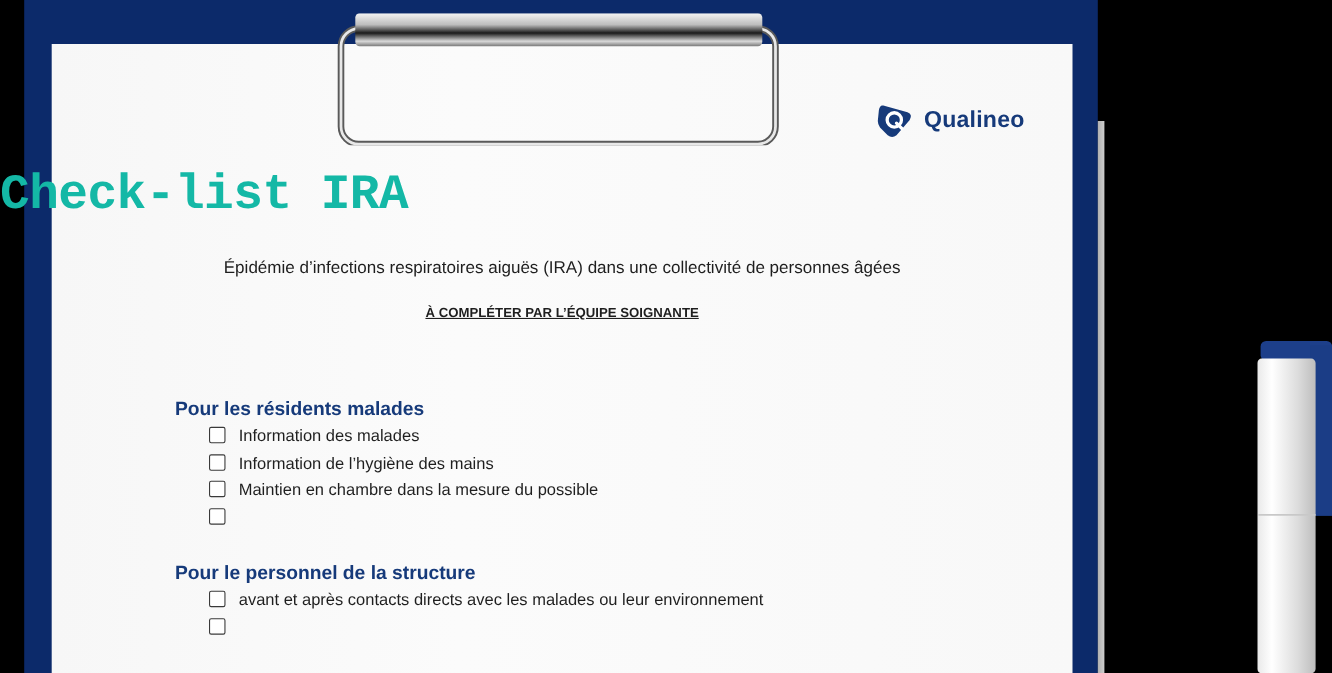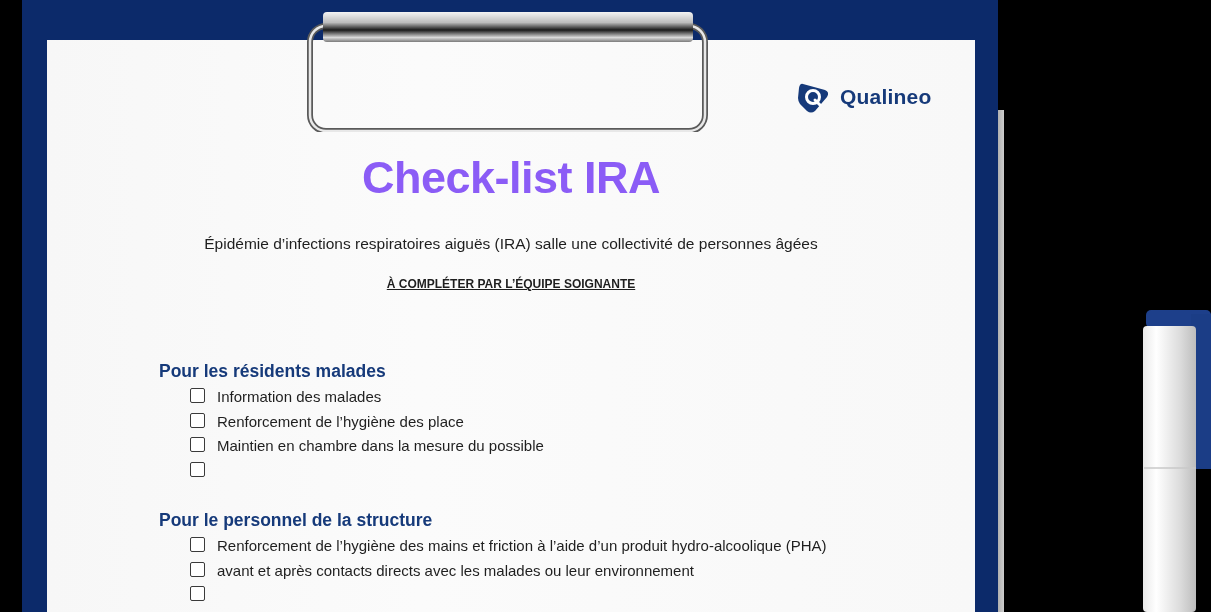--- a/index.html
+++ b/index.html
@@ -18,28 +18,28 @@
   }
   .paper-edge {
     position:absolute; left:998px; top:110px; width:6px; height:502px;
     background:linear-gradient(90deg,#cfcfcf,#f2f2f2);
     opacity:.85;
   }
   .clip {
     position:absolute; left:305px; top:12px; width:405px; height:120px;
   }
   .logo {
-    position:absolute; left:797px; top:80px; display:flex; align-items:center; gap:9px;
+    position:absolute; left:797px; top:92px; display:flex; align-items:center; gap:9px;
   }
   .logo-mark { width:34px; height:34px; }
   .logo-text { font-size:21px; font-weight:bold; color:#163a7a; letter-spacing:.2px; }
 
   .title {
-    position:absolute; left:0; width:1022px; top:152px; text-align:center;
-    font-size:45px; font-weight:bold; color:#8b5cf6; letter-spacing:-.5px;
+    position:absolute; left:0; width:1022px; top:152px; 
+    font-size:45px; font-weight:bold; color:#14b8a6; letter-spacing:-.5px;font-family:Liberation Mono, monospace;
   }
   .subtitle {
     position:absolute; left:0; width:1022px; top:235px; text-align:center;
     font-size:15.5px; color:#1e1e1e;
   }
   .instruction {
     position:absolute; left:0; width:1022px; top:277px; text-align:center;
     font-size:12px; font-weight:bold; color:#1e1e1e; text-decoration:underline;
   }
   .section { position:absolute; left:159px; }
@@ -83,48 +83,44 @@
 <div class="logo">
   <svg class="logo-mark" viewBox="0 0 34 34">
     <path d="M6 4 L28 10 Q33 12 30 17 L18 31 Q14 34 10 31 L3 24 Q1 21 1 18 L2 8 Q3 3 6 4 Z" fill="#163a7a"></path>
     <circle cx="16" cy="17" r="6.5" fill="none" stroke="#ffffff" stroke-width="3"></circle>
     <path d="M18 20 L23 25" stroke="#ffffff" stroke-width="3" stroke-linecap="round"></path>
   </svg>
   <span class="logo-text">Qualineo</span>
 </div>
 
 <div class="title">Check-list IRA</div>
-<div class="subtitle">Épidémie d’infections respiratoires aiguës (IRA) salle une collectivité de personnes âgées</div>
+<div class="subtitle">Épidémie d’infections respiratoires aiguës (IRA) dans une collectivité de personnes âgées</div>
 <div class="instruction">À COMPLÉTER PAR L’ÉQUIPE SOIGNANTE</div>
 
 <div class="section" style="top:341px;margin-top:20px;">
   <div class="section-title">Pour les résidents malades</div>
   <div class="item">
     <span class="checkbox"></span>
     <span>Information des malades</span>
   </div>
   <div class="item">
     <span class="checkbox"></span>
-    <span>Renforcement de l’hygiène des place</span>
+    <span>Information de l’hygiène des mains</span>
   </div>
   <div class="item">
     <span class="checkbox"></span>
     <span>Maintien en chambre dans la mesure du possible</span>
   </div>
   <div class="item">
     <span class="checkbox"></span>
   </div>
 </div>
 
 <div class="section" style="top:510px;">
   <div class="section-title">Pour le personnel de la structure</div>
-  <div class="item">
-    <span class="checkbox"></span>
-    <span>Renforcement de l’hygiène des mains et friction à l’aide d’un produit hydro-alcoolique (PHA)</span>
-  </div>
   <div class="item">
     <span class="checkbox"></span>
     <span>avant et après contacts directs avec les malades ou leur environnement</span>
   </div>
   <div class="item">
     <span class="checkbox"></span>
   </div>
 </div>
 
 <svg class="pen" viewBox="0 0 68 302">

